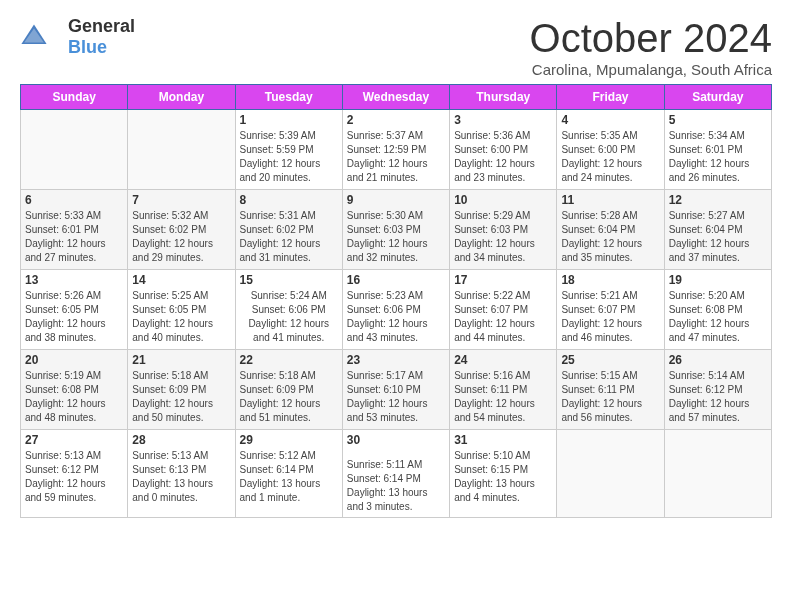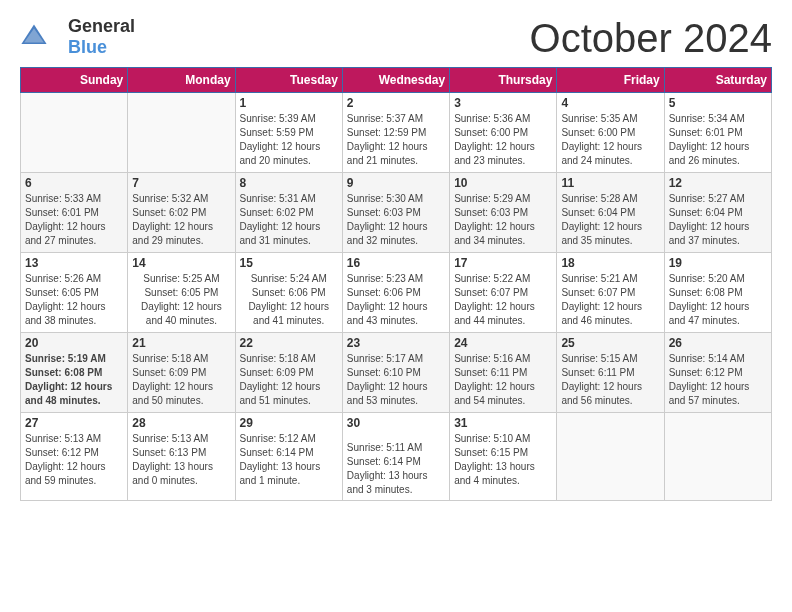--- a/index.html
+++ b/index.html
@@ -49,26 +49,26 @@
     .subtitle {
       font-size: 15px;
       color: #555;
     }
     table {
       width: 100%;
       border-collapse: collapse;
       table-layout: fixed;
     }
     thead th {
-      background-color: #be185d;
+      background-color: #d946ef;
       color: #fff;
       font-size: 12px;
       font-weight: bold;
       padding: 5px 4px;
-      text-align: right;
+      text-align: center;
       border: 1px solid #3a6aaa;
     }
     tbody td {
       border: 1px solid #ccc;
       vertical-align: top;
       padding: 3px 4px;
       font-size: 10px;
       color: #333;
       height: 80px;
       background: #fff;
@@ -102,20 +102,21 @@
         <polygon points="20,2 38,30 2,30" fill="#4a7fc1"></polygon>
         <polygon points="20,8 34,28 6,28" fill="#fff" opacity="0.3"></polygon>
       </svg>
       <div>
         <span class="logo-text-general">General</span><br>
         <span class="logo-text-blue">Blue</span>
       </div>
     </div>
     <div class="title-block">
       <div class="main-title">October 2024</div>
+      <div class="subtitle">Carolina, Mpumalanga, South Africa</div>
     </div>
   </div>
 
   <table>
     <thead>
       <tr id="header-row">
           <th>Sunday</th>
           <th>Monday</th>
           <th>Tuesday</th>
           <th>Wednesday</th>
@@ -218,21 +219,21 @@
         <tr>
           <td>
             <span class="day-number">13</span>
             <div class="day-info" style="white-space: pre-line;">Sunrise: 5:26 AM
 Sunset: 6:05 PM
 Daylight: 12 hours
 and 38 minutes.</div>
           </td>
           <td>
             <span class="day-number">14</span>
-            <div class="day-info" style="white-space: pre-line; text-align: center;">Sunrise: 5:25 AM
+            <div class="day-info" style="white-space: pre-line;">Sunrise: 5:25 AM
 Sunset: 6:05 PM
 Daylight: 12 hours
 and 40 minutes.</div>
           </td>
           <td>
             <span class="day-number">15</span>
             <div class="day-info" style="white-space: pre-line; text-align: center;">Sunrise: 5:24 AM
 Sunset: 6:06 PM
 Daylight: 12 hours
 and 41 minutes.</div>
@@ -262,21 +263,21 @@
             <span class="day-number">19</span>
             <div class="day-info" style="white-space: pre-line;">Sunrise: 5:20 AM
 Sunset: 6:08 PM
 Daylight: 12 hours
 and 47 minutes.</div>
           </td>
         </tr>
         <tr>
           <td>
             <span class="day-number">20</span>
-            <div class="day-info" style="white-space: pre-line; font-weight: bold;">Sunrise: 5:19 AM
+            <div class="day-info" style="white-space: pre-line;">Sunrise: 5:19 AM
 Sunset: 6:08 PM
 Daylight: 12 hours
 and 48 minutes.</div>
           </td>
           <td>
             <span class="day-number">21</span>
             <div class="day-info" style="white-space: pre-line;">Sunrise: 5:18 AM
 Sunset: 6:09 PM
 Daylight: 12 hours
 and 50 minutes.</div>

